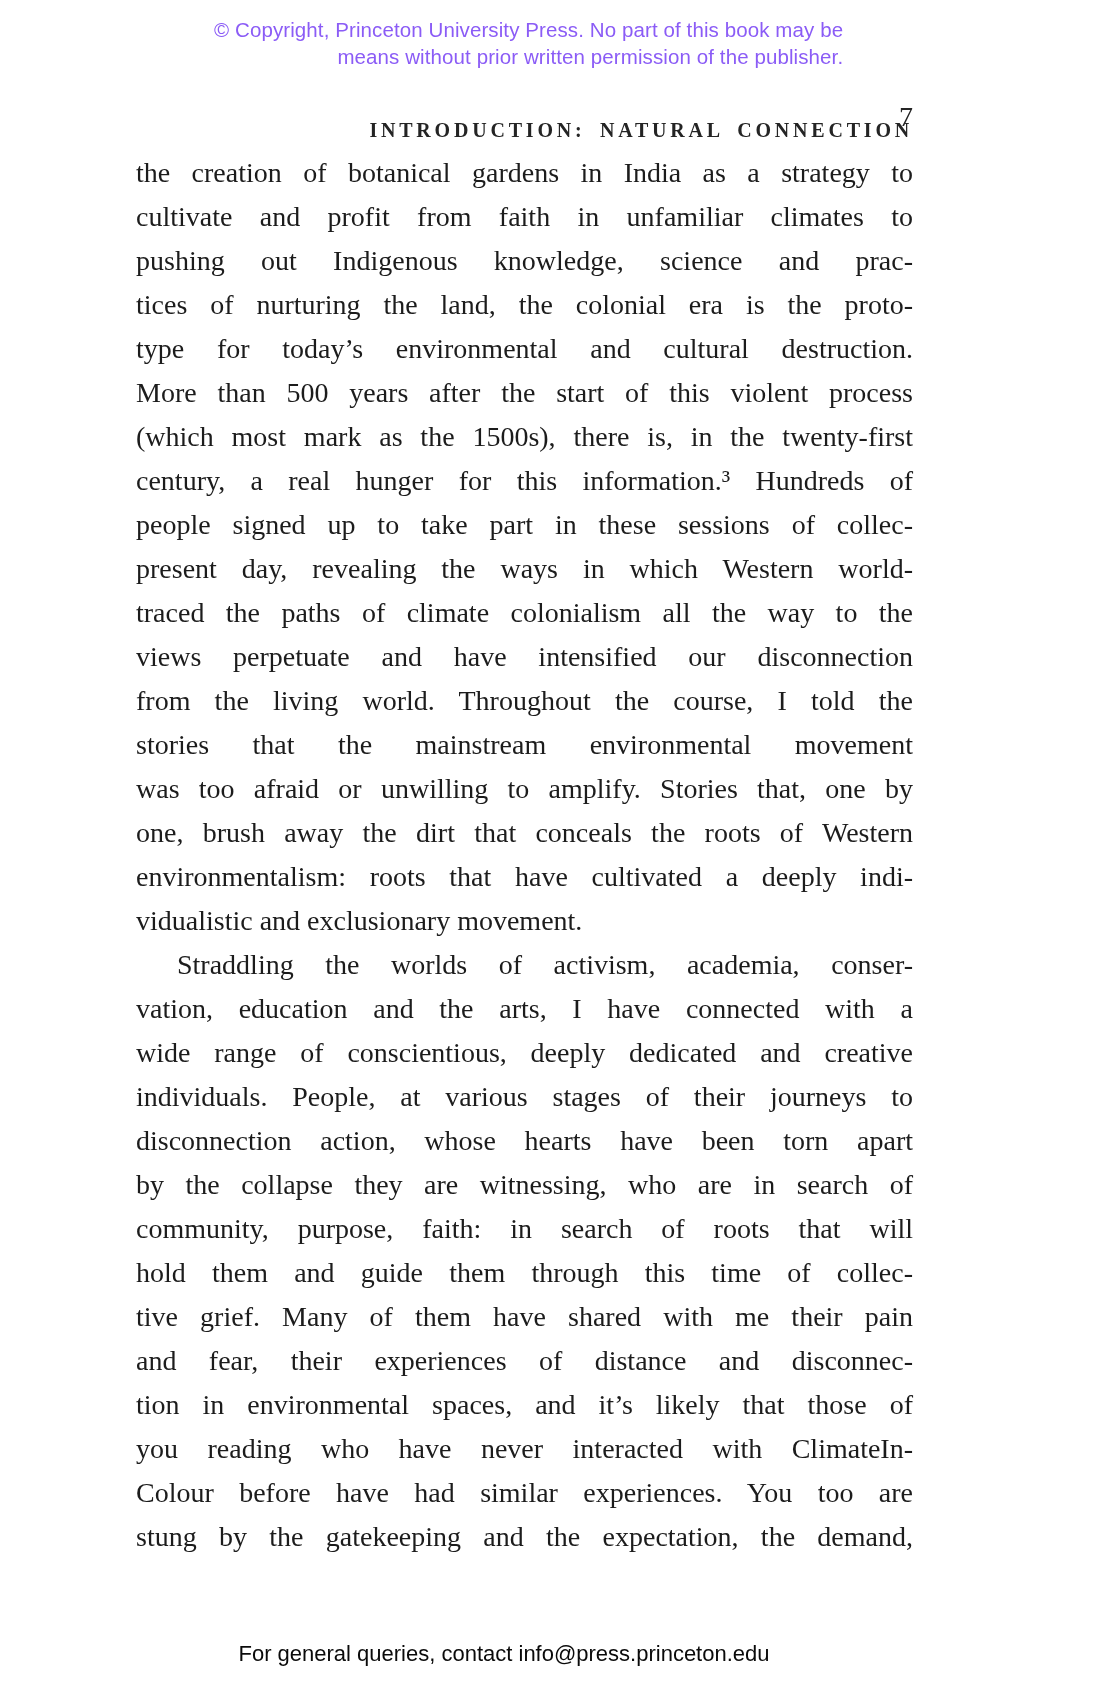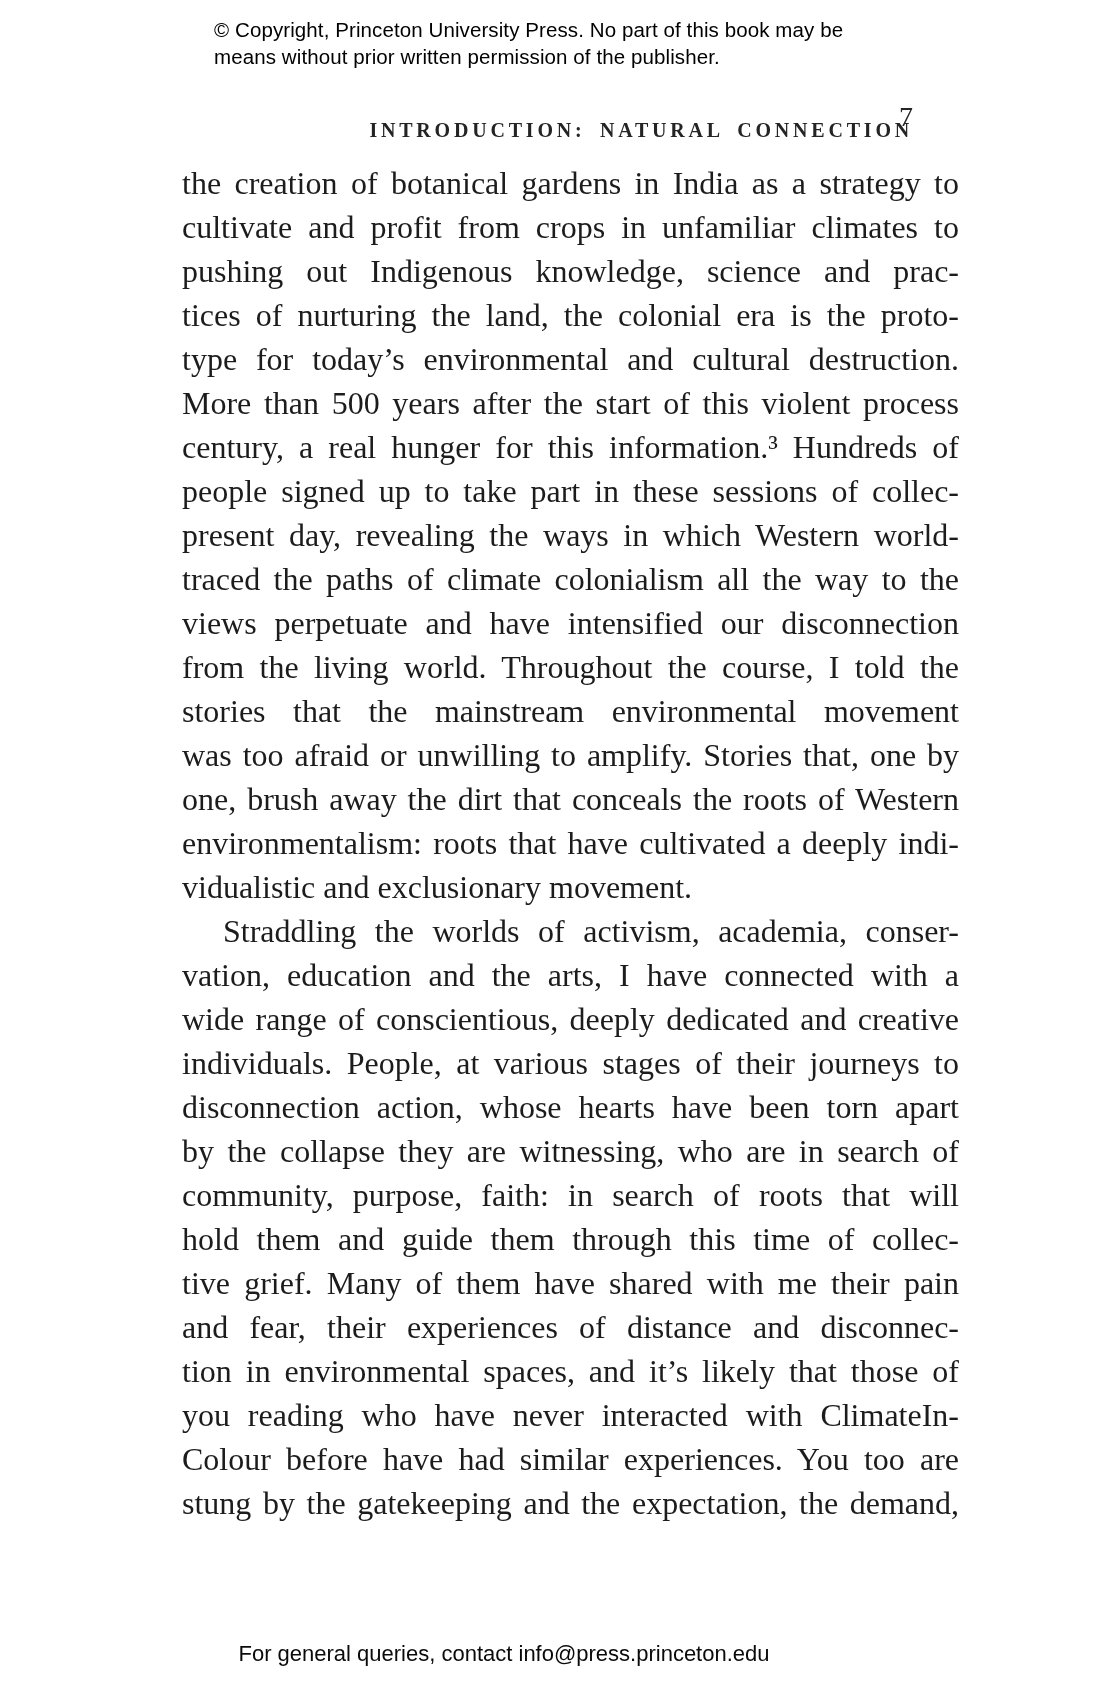--- a/index.html
+++ b/index.html
@@ -16,23 +16,24 @@
   }
 
   
   .copyright {
     position: absolute;
     left: 214px;
     top: 16px;
     font-family: "Liberation Sans", sans-serif;
     font-size: 20.5px;
     line-height: 27px;
-    color: #000000;
+    color: #8b5cf6;
     letter-spacing: 0.1px;
     white-space: nowrap;
+    text-align: right;
   }
 
   
   .running-header {
     position: absolute;
     left: 136px;
     width: 777px;
     top: 117px;
     text-align: right;
     font-family: "Liberation Serif", serif;
@@ -51,26 +52,25 @@
     font-family: "Liberation Serif", serif;
     font-size: 28px;
     line-height: 32px;
     color: #242424;
   }
 
   
   .body-text {
     position: absolute;
     left: 136px;
-    top: 161px;
+    top: 151px;
     width: 777px;
     font-family: "Liberation Serif", serif;
-    font-size: 32px;
+    font-size: 28px;
     color: #1c1c1c;
-    margin-left: 46px;
   }
   .bl {
     height: 44px;
     line-height: 44px;
     text-align: justify;
     text-align-last: justify;
     white-space: normal;
     overflow: visible;
   }
   .bl.noj {
@@ -103,25 +103,26 @@
     <div>means without prior written permission of the publisher.</div>
   </div>
 
   <div class="running-header">
     <span>INTRODUCTION: NATURAL CONNECTION</span>
   </div>
   <div class="folio">7</div>
 
   <div class="body-text">
     <div class="bl">the creation of botanical gardens in India as a strategy to</div>
-    <div class="bl">cultivate and profit from crops in unfamiliar climates to</div>
+    <div class="bl">cultivate and profit from faith in unfamiliar climates to</div>
     <div class="bl">pushing out Indigenous knowledge, science and prac-</div>
     <div class="bl">tices of nurturing the land, the colonial era is the proto-</div>
     <div class="bl">type for today’s environmental and cultural destruction.</div>
     <div class="bl">More than 500 years after the start of this violent process</div>
+    <div class="bl">(which most mark as the 1500s), there is, in the twenty-first</div>
     <div class="bl">century, a real hunger for this information.³ Hundreds of</div>
     <div class="bl">people signed up to take part in these sessions of collec-</div>
     <div class="bl">present day, revealing the ways in which Western world-</div>
     <div class="bl">traced the paths of climate colonialism all the way to the</div>
     <div class="bl">views perpetuate and have intensified our disconnection</div>
     <div class="bl">from the living world. Throughout the course, I told the</div>
     <div class="bl">stories that the mainstream environmental movement</div>
     <div class="bl">was too afraid or unwilling to amplify. Stories that, one by</div>
     <div class="bl">one, brush away the dirt that conceals the roots of Western</div>
     <div class="bl">environmentalism: roots that have cultivated a deeply indi-</div>

